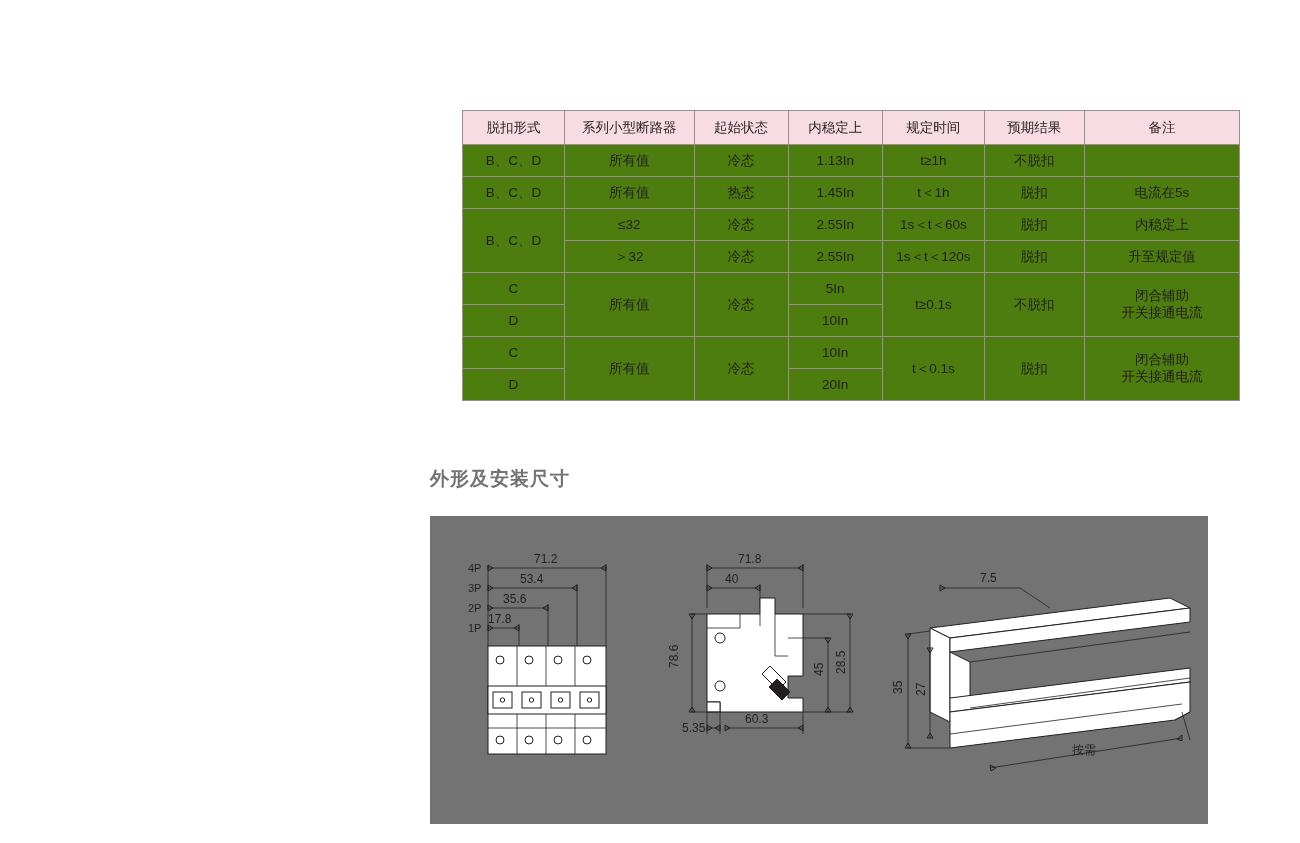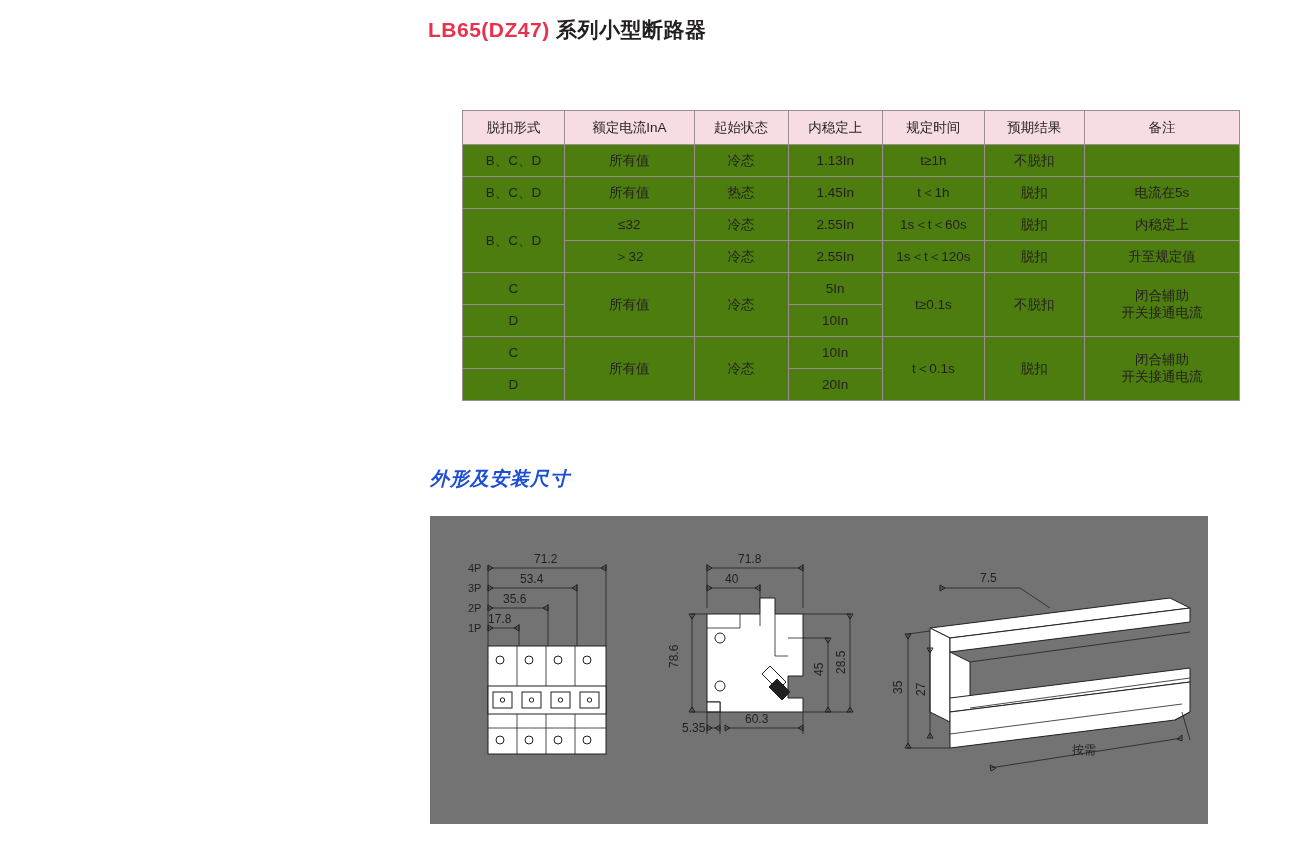--- a/index.html
+++ b/index.html
@@ -74,23 +74,22 @@
   .two-line {
     line-height: 1.25;
   }
   
   .section-heading {
     position: absolute;
     left: 430px;
     top: 466px;
     font-size: 19px;
     font-weight: bold;
-    color: #1d4ed8;
+    color: #737373;
     letter-spacing: 1px;
-    font-style: italic;
   }
   
   .drawing-panel {
     position: absolute;
     left: 430px;
     top: 516px;
     width: 778px;
     height: 308px;
     background: #737373;
   }
@@ -109,30 +108,27 @@
   }
   .ln { stroke: #231f20; stroke-width: 1; fill: none; }
   .ln-thin { stroke: #231f20; stroke-width: 0.8; fill: none; }
   .wht { fill: #ffffff; stroke: #231f20; stroke-width: 1; }
 </style>
 </head>
 <body>
 
 <div class="page">
 
-  <div class="title">
-    <span class="code">LB65(DZ47)</span><span class="rest"> 系列小型断路器</span>
-  </div>
 
   <div class="table-wrap">
     <table class="spec">
       <thead>
         <tr>
           <th class="col1">脱扣形式</th>
-          <th class="col2">额定电流InA</th>
+          <th class="col2">系列小型断路器</th>
           <th class="col3">起始状态</th>
           <th class="col4">内稳定上</th>
           <th class="col5">规定时间</th>
           <th class="col6">预期结果</th>
           <th class="col7">备注</th>
         </tr>
       </thead>
       <tbody>
 
         <tr>

